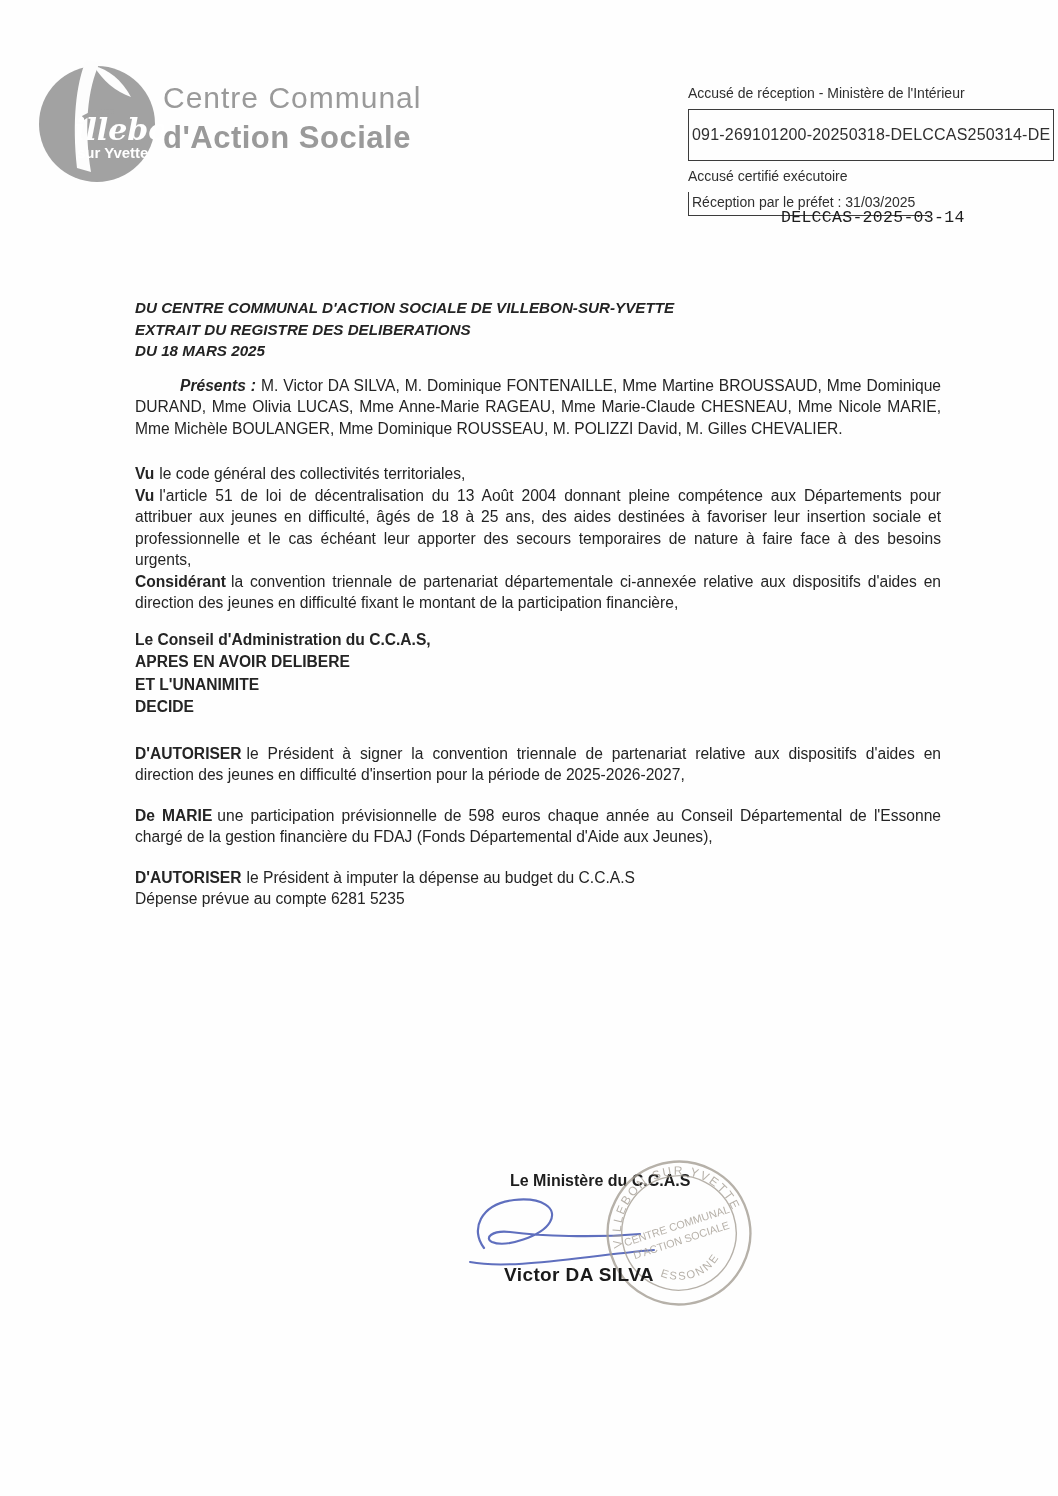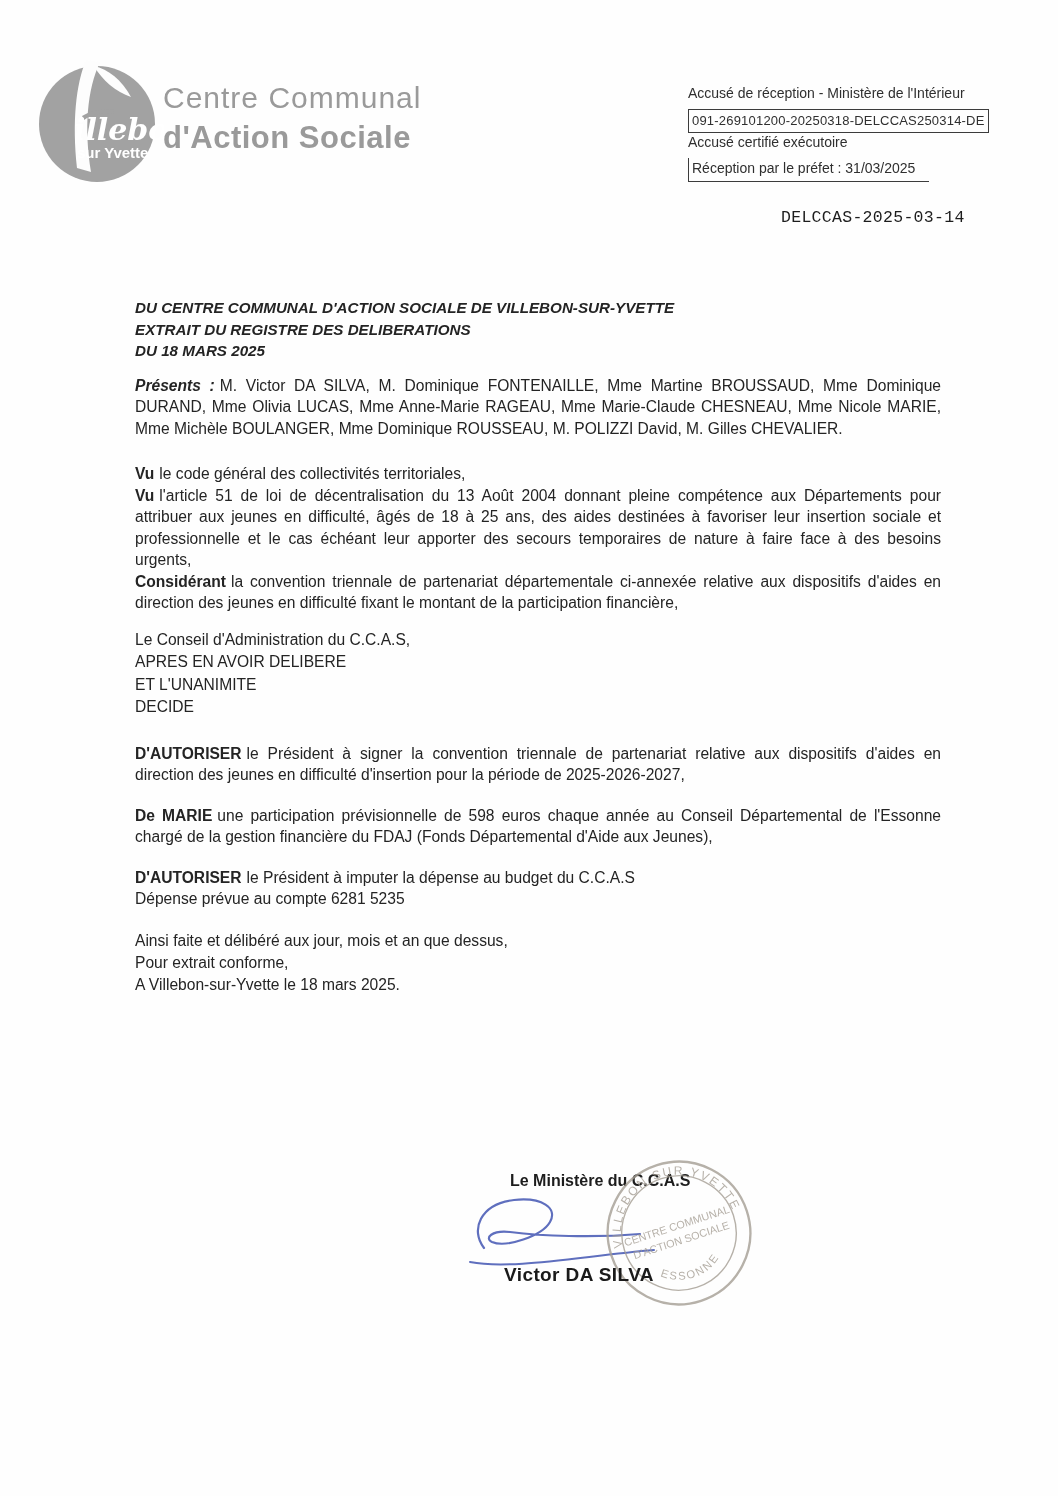--- a/index.html
+++ b/index.html
@@ -9,40 +9,40 @@
     font-family:"Liberation Sans",sans-serif;color:#242424;
   }
   
   .logo-wrap{position:absolute;left:34px;top:56px;width:130px;height:132px;}
   .org-name{position:absolute;left:163px;top:78px;color:#9a9a9a;line-height:40px;letter-spacing:1px;}
   .org-name .l1{font-size:30px;font-weight:normal;}
   .org-name .l2{font-size:31px;font-weight:bold;letter-spacing:0.5px;}
   .reception{position:absolute;left:688px;top:84px;width:312px;font-size:14px;color:#2f2f2f;line-height:18px;}
   .reception .r-line{margin-bottom:7px;white-space:nowrap;}
   .reception .r-id{
-    display:inline-block;border:1.5px solid #3c3c3c;padding:2px 3px;
-    font-size:13px;letter-spacing:0.2px;white-space:nowrap;
+    display:inline-block;border:1.5px solid #3c3c3c;padding:16px 3px;margin-bottom:6px;
+    font-size:16px;letter-spacing:0.2px;white-space:nowrap;
   }
   .reception .r-pref{
     border-left:1.5px solid #3c3c3c;border-bottom:1.5px solid #3c3c3c;
     padding:1px 14px 4px 3px;display:inline-block;white-space:nowrap;
   }
   .doc-ref{position:absolute;left:781px;top:208px;font-size:16.5px;color:#1d1d1d;letter-spacing:0.3px;font-family:Liberation Mono, monospace;}
   
   .content{position:absolute;left:135px;top:297px;width:806px;font-size:15.6px;line-height:21.5px;}
   .content p{margin:0 0 19px 0;text-align:justify;}
   .head-block{font-weight:bold;font-style:italic;font-size:15.2px;margin:0 0 13px 0;}
   .head-block div{white-space:nowrap;}
   .p1{font-weight:bold;}
-  .lbl{font-weight:bold;font-style:italic;margin-right:5px;}
+  .lbl{font-weight:bold;font-style:italic;margin-right:5px;margin-left:45px;}
   .blbl{font-weight:bold;margin-right:5px;margin-top:20px;}
   .presents{margin-bottom:24px !important;}
   .conv-title{font-weight:bold;margin-top:34px !important;margin-bottom:14px !important;}
   .vu-block{margin-bottom:15px !important;}
-  .conseil{font-weight:normal;line-height:22.5px;margin-bottom:24px !important;text-align:center;}
+  .conseil{font-weight:bold;line-height:22.5px;margin-bottom:24px !important;text-align:center;}
   .closing{text-align:left !important;line-height:22px;}
   
   .sig-title{position:absolute;left:510px;top:1172px;font-weight:bold;font-size:16px;color:#1d1d1d;}
   .sig-ink{position:absolute;left:462px;top:1190px;}
   .sig-name{position:absolute;left:504px;top:1264px;font-weight:bold;font-size:19px;color:#1a1a1a;letter-spacing:0.4px;}
   .stamp{position:absolute;left:604px;top:1158px;transform:rotate(-18deg);opacity:0.8;}
 </style>
 </head>
 <body>
 
@@ -107,25 +107,20 @@
 
     <p>
       <span class="blbl">De MARIE</span><span>une participation prévisionnelle de 598 euros chaque année au Conseil Départemental de l'Essonne chargé de la gestion financière du FDAJ (Fonds Départemental d'Aide aux Jeunes),</span>
     </p>
 
     <p style="margin-bottom:20px;">
       <span class="blbl">D'AUTORISER</span><span>le Président à imputer la dépense au budget du C.C.A.S</span><br>
       <span>Dépense prévue au compte 6281 5235</span>
     </p>
 
-    <p class="closing">
-      <span>Ainsi faite et délibéré aux jour, mois et an que dessus,</span><br>
-      <span>Pour extrait conforme,</span><br>
-      <span>A Villebon-sur-Yvette le 18 mars 2025.</span>
-    </p>
   </div>
 
   <div class="sig-title">Le Ministère du C.C.A.S</div>
 
   <svg class="sig-ink" width="200" height="90" viewBox="0 0 200 90">
     <path d="M 22,58 C 8,40 18,14 52,10 C 80,7 96,18 88,32 C 80,46 44,58 30,52 C 22,48 30,40 48,42 C 80,46 130,48 178,44" fill="none" stroke="#5f6fbe" stroke-width="2.2" stroke-linecap="round"></path>
     <path d="M 8,72 C 50,80 120,66 192,60" fill="none" stroke="#5f6fbe" stroke-width="2" stroke-linecap="round"></path>
   </svg>
 
   <svg class="stamp" width="150" height="150" viewBox="0 0 160 160">

